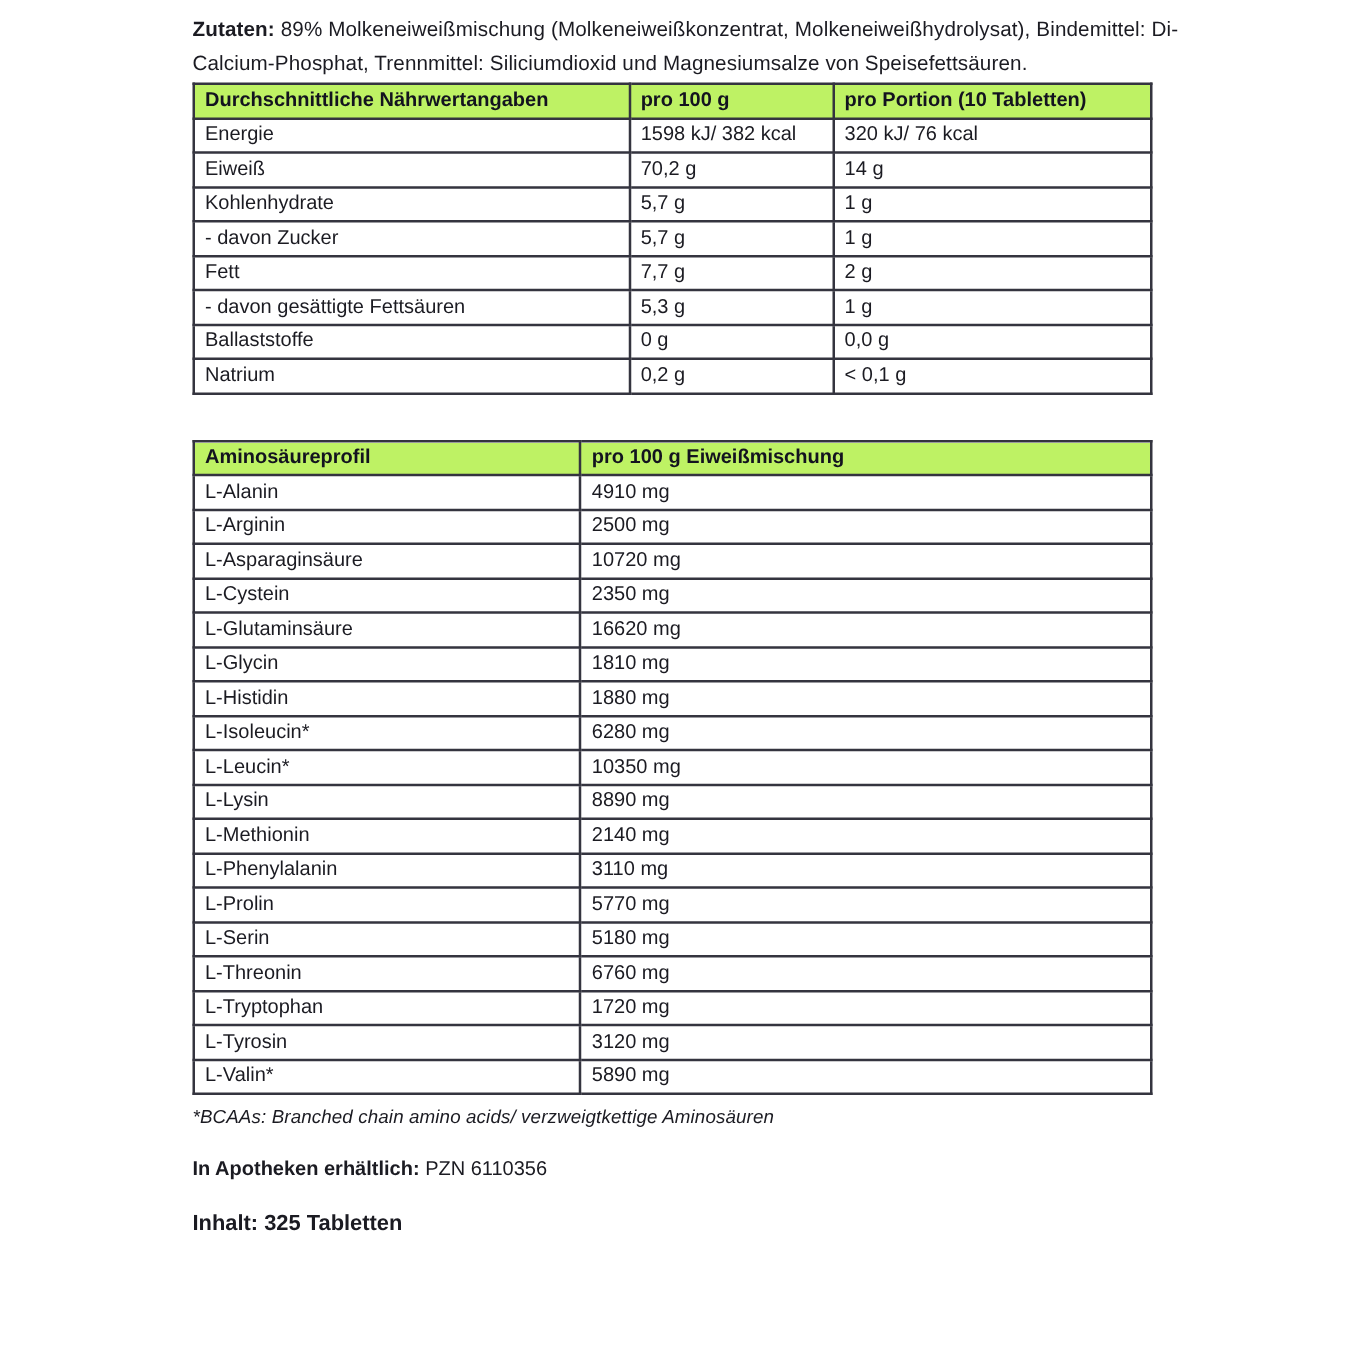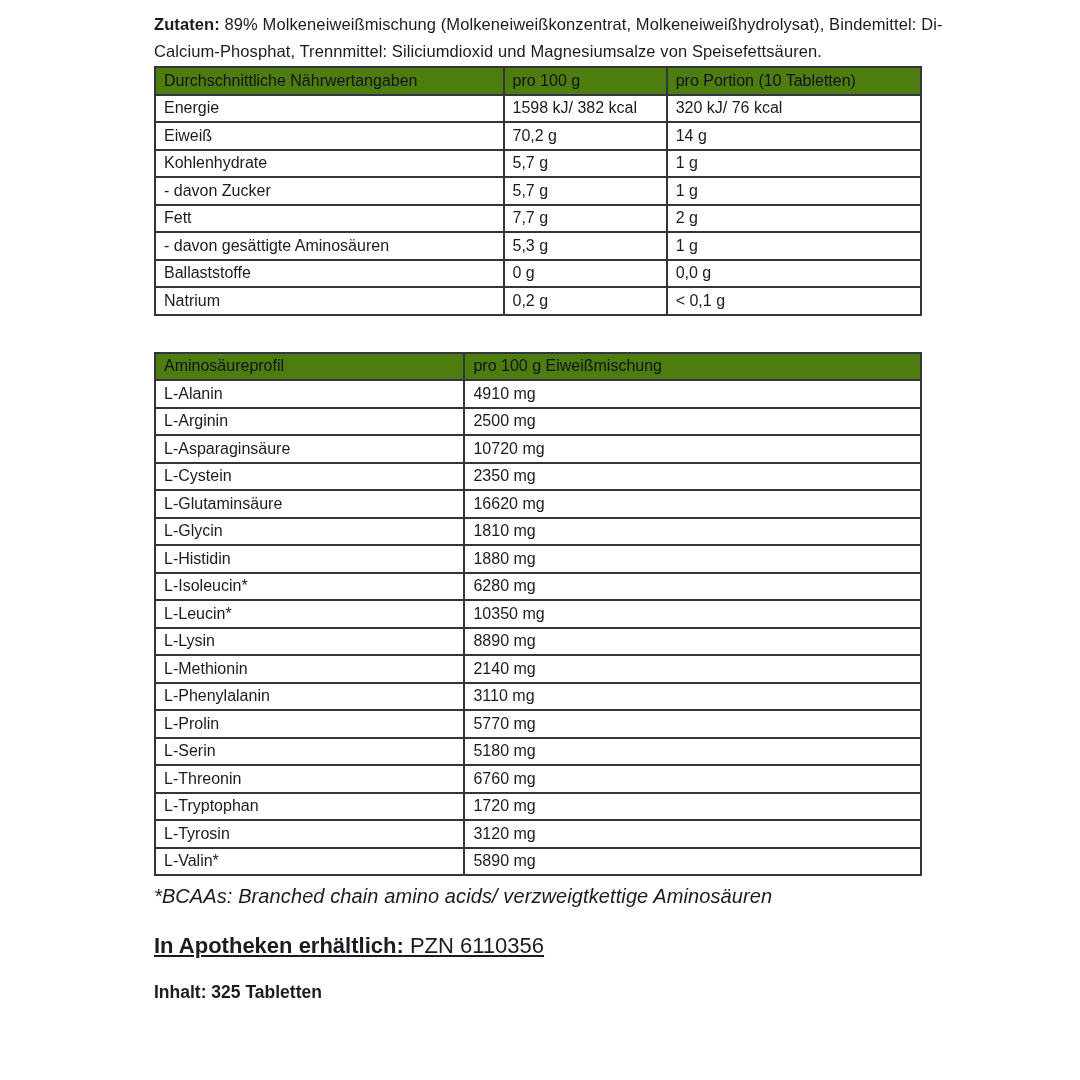--- a/index.html
+++ b/index.html
@@ -39,39 +39,38 @@
     border: 2px solid #34343f;
     height: 25.5px;
     padding: 0 8px;
     font-size: 16px;
     text-align: left;
     vertical-align: middle;
     white-space: nowrap;
     overflow: hidden;
   }
   th {
-    background: #4d7c0f;
-    font-weight: normal;
+    background: #bef264;
+    font-weight: bold;
     color: #13131f;
   }
   #nutrition-table col.c1 { width: 45.5%; }
   #nutrition-table col.c2 { width: 21.3%; }
   #nutrition-table col.c3 { width: 33.2%; }
   #amino-table col.c1 { width: 40.4%; }
   #amino-table col.c2 { width: 59.6%; }
   .footnote {
     margin: 9px 0 0 0;
-    font-size: 20px;
+    font-size: 15px;
     font-style: italic;
     letter-spacing: 0.1px;
   }
   .pharmacy {
     margin: 25px 0 0 0;
-    font-size: 22px;
-    text-decoration: underline;
+    font-size: 16px;
   }
   .pharmacy .lbl { font-weight: bold; }
   .inhalt {
     margin: 23px 0 0 0;
     font-size: 17.5px;
     font-weight: bold;
   }
 </style>
 </head>
 <body>
@@ -111,21 +110,21 @@
       <td>- davon Zucker</td>
       <td>5,7 g</td>
       <td>1 g</td>
     </tr>
     <tr>
       <td>Fett</td>
       <td>7,7 g</td>
       <td>2 g</td>
     </tr>
     <tr>
-      <td>- davon gesättigte Aminosäuren</td>
+      <td>- davon gesättigte Fettsäuren</td>
       <td>5,3 g</td>
       <td>1 g</td>
     </tr>
     <tr>
       <td>Ballaststoffe</td>
       <td>0 g</td>
       <td>0,0 g</td>
     </tr>
     <tr>
       <td>Natrium</td>

